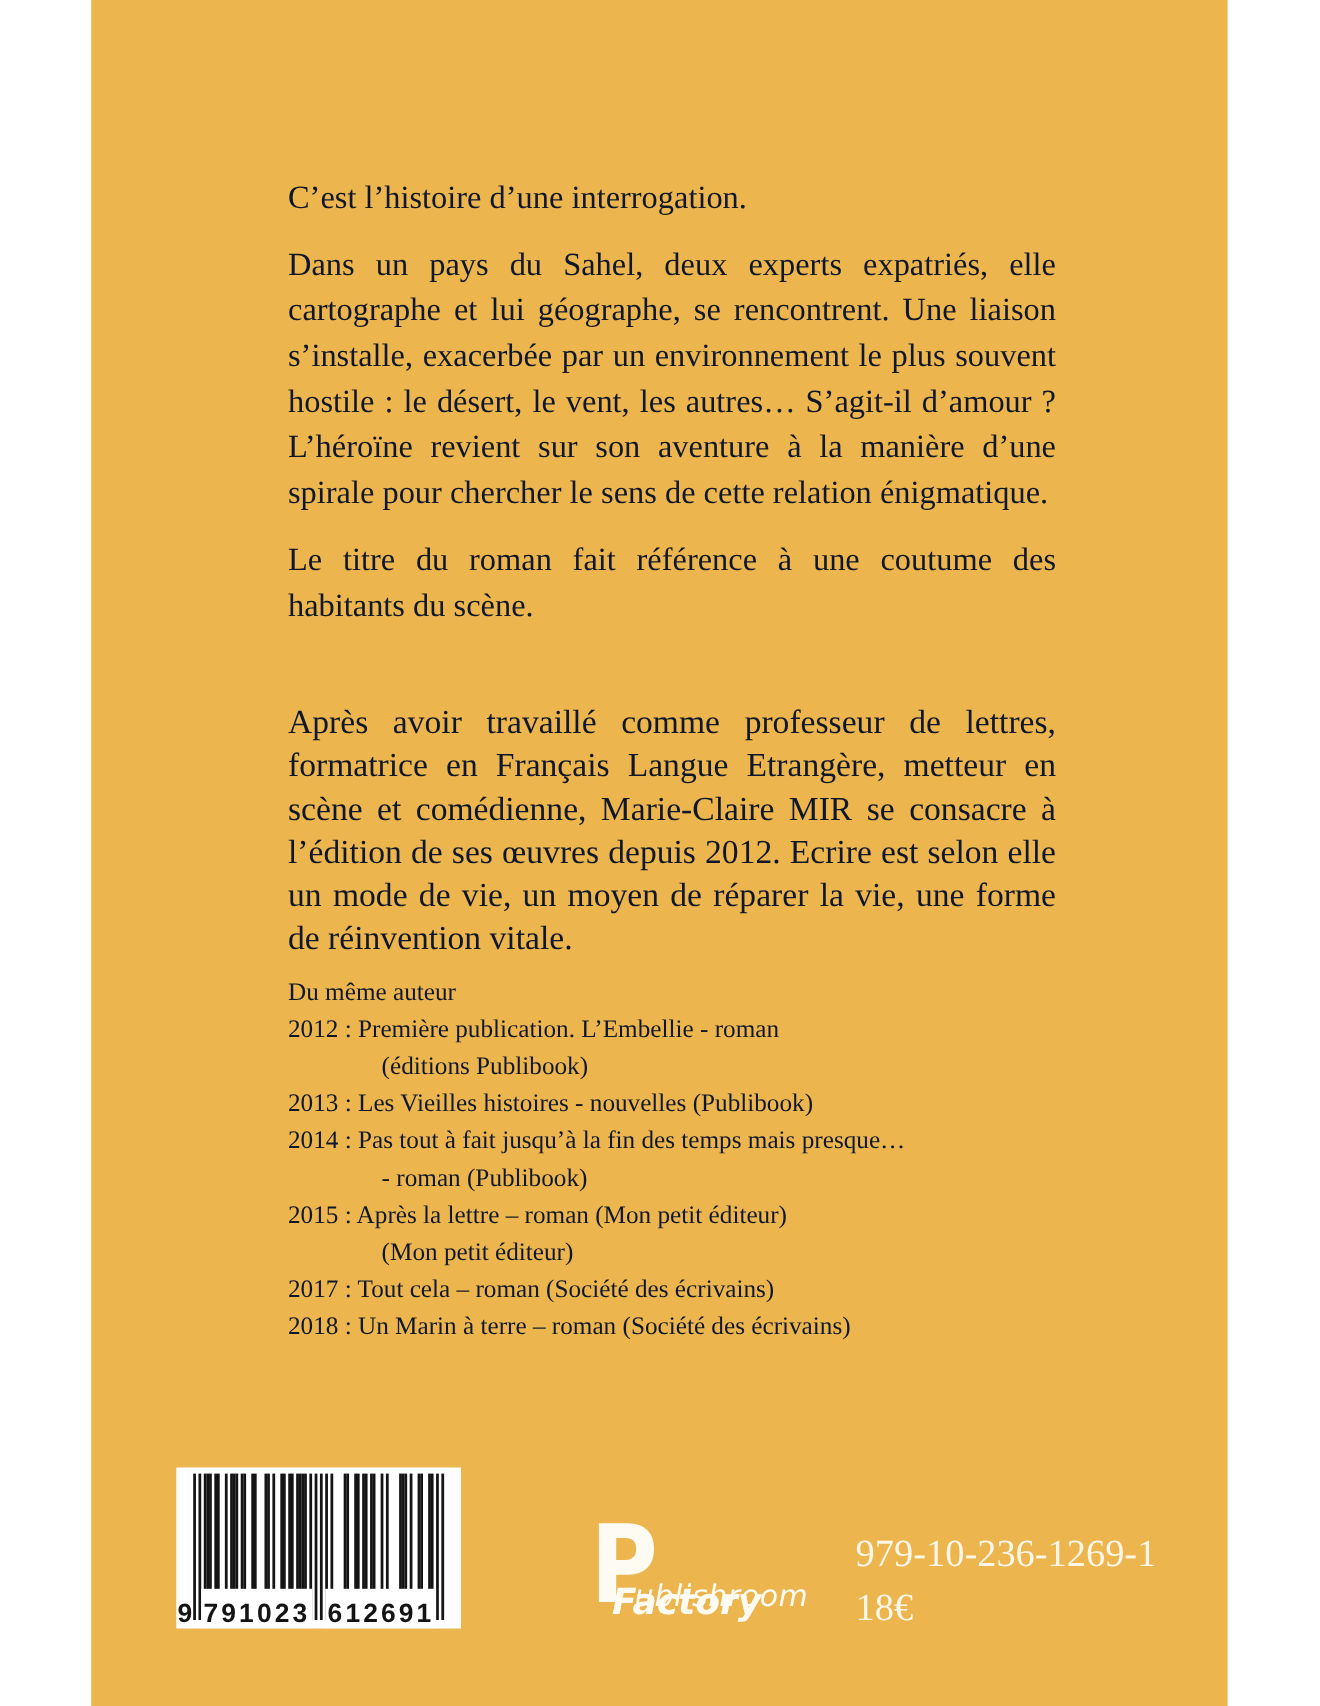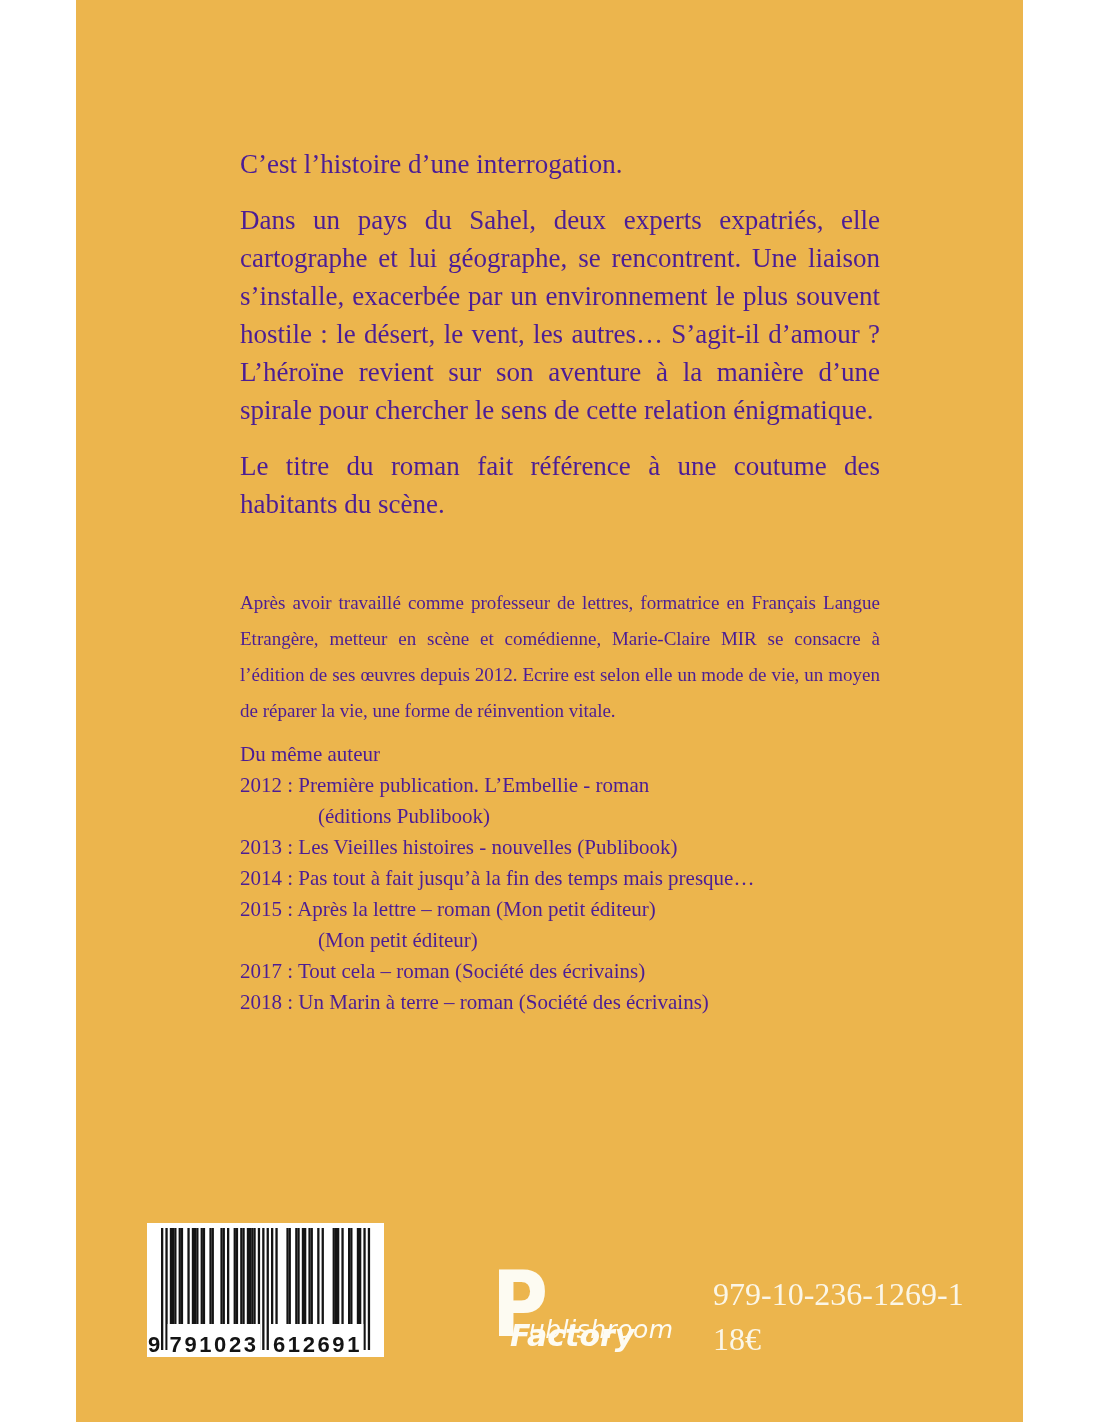--- a/index.html
+++ b/index.html
@@ -1,22 +1,22 @@
 <!DOCTYPE html>
 <html><head>
 <meta charset="utf-8">
 <style>
   html,body{margin:0;padding:0;background:#ffffff;}
   .page{position:relative;width:1100px;height:1422px;background:#ffffff;overflow:hidden;
         font-family:"Liberation Serif",serif;}
   .cover{position:absolute;left:76px;top:0;width:947px;height:1422px;background:#ECB54D;}
-  .text-col{position:absolute;left:164px;top:0;width:640px;color:#4c1d95;}
+  .text-col{position:absolute;left:164px;top:0;width:640px;color:#0f172a;}
   p.blurb{font-size:27px;line-height:38px;text-align:justify;margin:18px 0 0 0;}
   .text-col > p.blurb:first-child{margin-top:145px;}
-  p.bio{font-size:19px;line-height:36px;text-align:justify;margin:62px 0 0 0;}
+  p.bio{font-size:28px;line-height:36px;text-align:justify;margin:62px 0 0 0;}
   .biblio{font-size:21px;line-height:31px;margin:10px 0 0 0;}
   .bib-line{white-space:nowrap;}
   .bib-line.wrap{padding-left:78px;}
   .barcode{position:absolute;left:71px;top:1223px;width:237px;height:134px;background:#ffffff;}
   .barcode svg{display:block;}
   .logo{position:absolute;left:416px;top:1260px;width:180px;height:95px;color:#FDFBF2;}
   .logo span{position:absolute;display:block;}
   .logo-p{left:0;top:0;font-family:"DejaVu Sans",sans-serif;font-weight:700;font-size:90px;line-height:90px;
           transform:scaleX(.85);transform-origin:left top;}
   .logo-rest{left:37px;top:57px;font-family:"DejaVu Sans",sans-serif;font-weight:500;font-size:25px;line-height:25px;letter-spacing:.5px;font-style:italic;}
@@ -34,20 +34,21 @@
       <p class="blurb">Dans un pays du Sahel, deux experts expatriés, elle cartographe et lui géographe, se rencontrent. Une liaison s’installe, exacerbée par un environnement le plus souvent hostile : le désert, le vent, les autres… S’agit-il d’amour ? L’héroïne revient sur son aventure à la manière d’une spirale pour chercher le sens de cette relation énigmatique.</p>
       <p class="blurb">Le titre du roman fait référence à une coutume des habitants du scène.</p>
       <p class="bio">Après avoir travaillé comme professeur de lettres, formatrice en Français Langue Etrangère, metteur en scène et comédienne, Marie-Claire MIR se consacre à l’édition de ses œuvres depuis 2012. Ecrire est selon elle un mode de vie, un moyen de réparer la vie, une forme de réinvention vitale.</p>
       <div class="biblio">
         <div class="bib-line">Du même auteur</div>
         <div>
             <div class="bib-line">2012 : Première publication. L’Embellie - roman</div>
             <div class="bib-line wrap">(éditions Publibook)</div>
             <div class="bib-line">2013 : Les Vieilles histoires - nouvelles (Publibook)</div>
             <div class="bib-line">2014 : Pas tout à fait jusqu’à la fin des temps mais presque…</div>
+            <div class="bib-line wrap">- roman (Publibook)</div>
             <div class="bib-line">2015 : Après la lettre – roman (Mon petit éditeur)</div>
             <div class="bib-line wrap">(Mon petit éditeur)</div>
             <div class="bib-line">2017 : Tout cela – roman (Société des écrivains)</div>
             <div class="bib-line">2018 : Un Marin à terre – roman (Société des écrivains)</div>
           </div>
       </div>
     </div>
 
     <div class="barcode">
         <svg width="237" height="134" viewBox="0 0 237 134">

